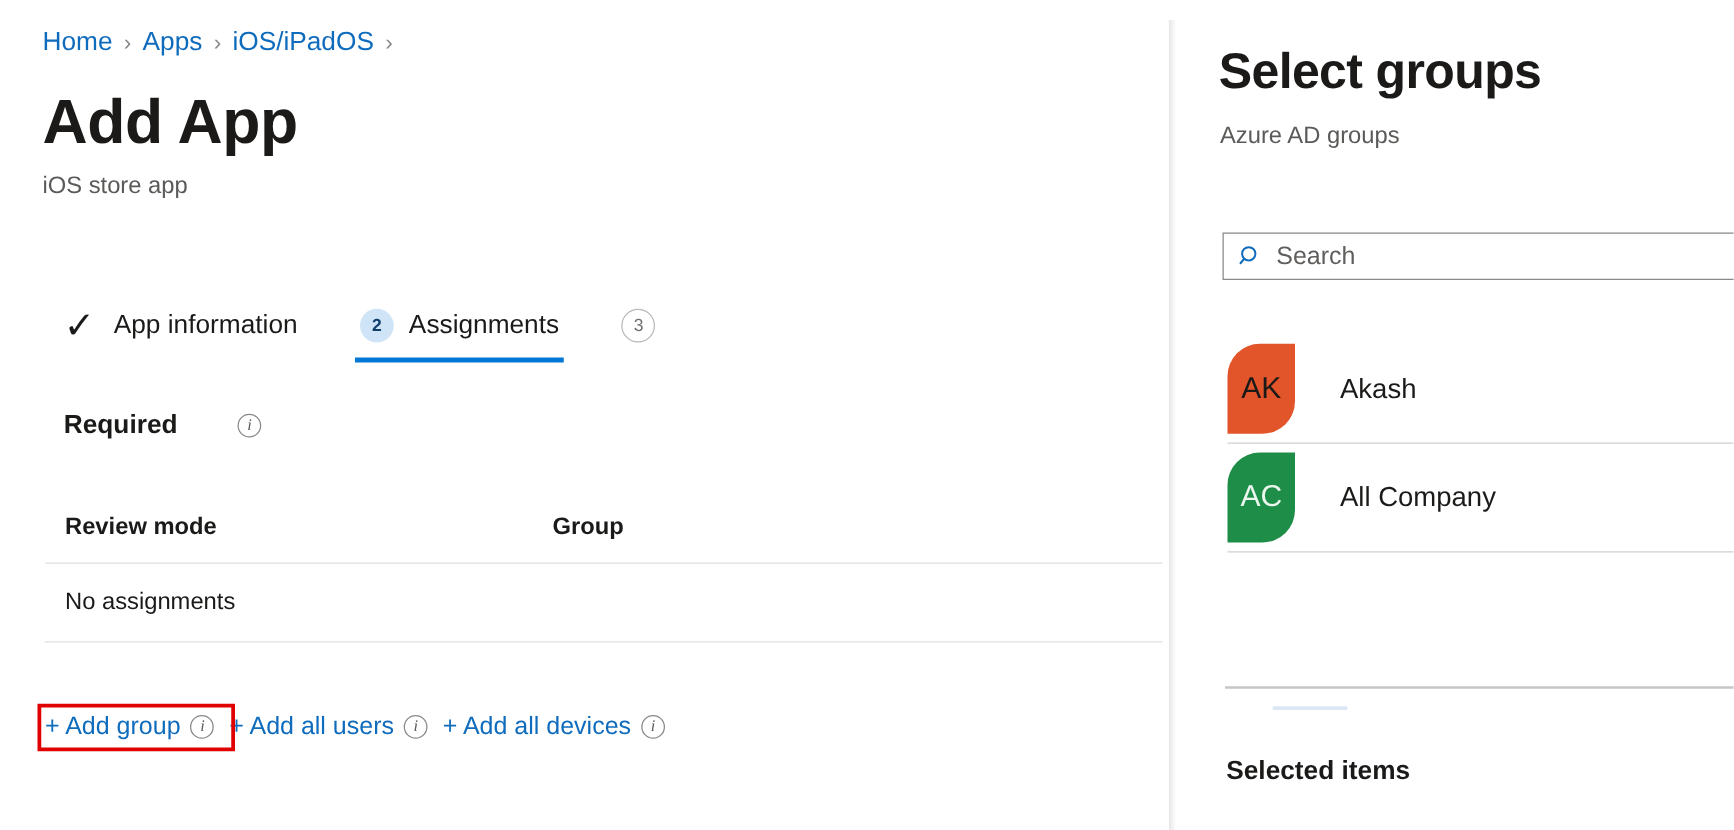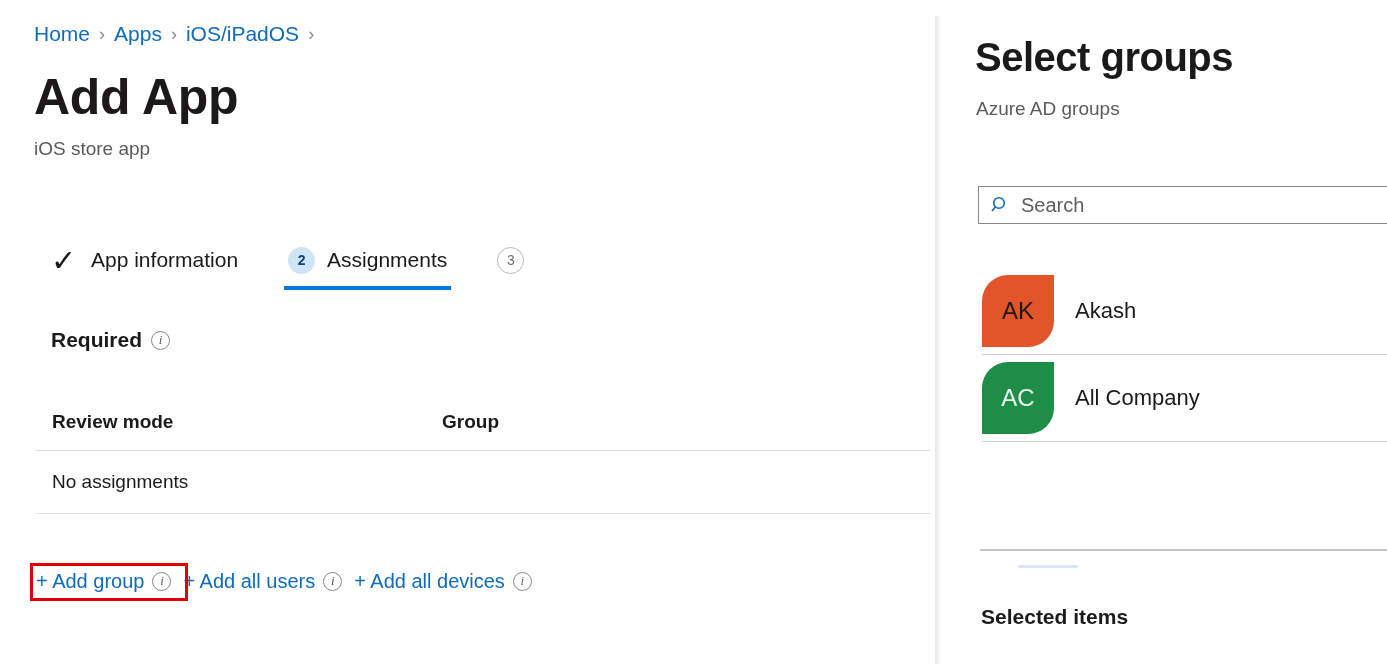--- a/index.html
+++ b/index.html
@@ -136,20 +136,21 @@
   #required-heading {
     position: absolute;
     left: 51px;
     top: 327px;
     display: flex;
     align-items: center;
     font-size: 21px;
     line-height: 26px;
     font-weight: bold;
     color: #1b1a19;
+    gap: 39px;
   }
 
   .info-icon {
     display: inline-flex;
     align-items: center;
     justify-content: center;
     width: 19px;
     height: 19px;
     border-radius: 50%;
     border: 1.3px solid #8a8886;
@@ -292,33 +293,33 @@
     align-items: center;
     height: 86px;
     cursor: pointer;
   }
   .group-divider {
     height: 1px;
     background: #d2d0ce;
     margin-left: 0;
   }
   .avatar {
-    width: 72px;
+    width: 54px;
     height: 72px;
     border-radius: 26px 0 26px 0;
     display: flex;
     align-items: center;
     justify-content: center;
     font-size: 24px;
     flex: none;
   }
   .avatar.ak { background: #e2542a; color: #1b1a19; }
   .avatar.ac { background: #1e8d47; color: #eaf6ee; }
   .group-name {
-    margin-left: 21px;
+    margin-left: 36px;
     font-size: 22px;
     line-height: 28px;
     color: #1b1a19;
   }
 
   #panel-lower-divider {
     position: absolute;
     left: 980px;
     top: 549px;
     width: 407px;

